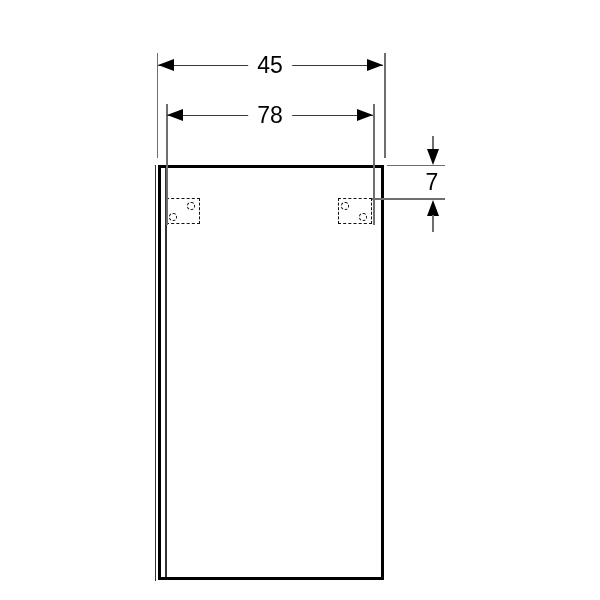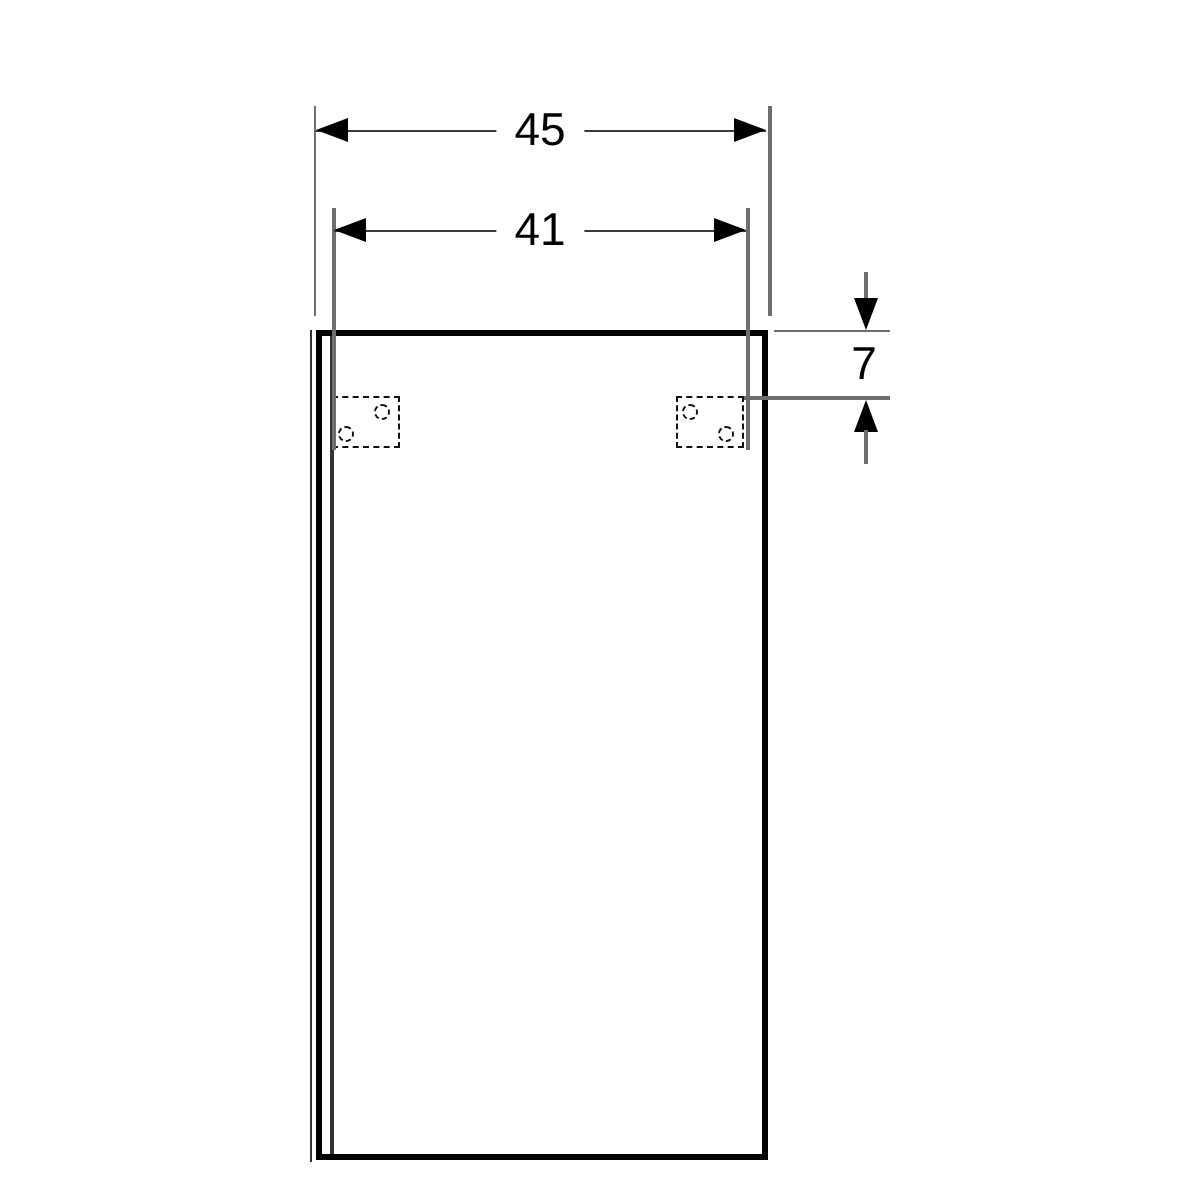--- a/index.html
+++ b/index.html
@@ -98,21 +98,21 @@
   <div class="abs hline dimline" style="left:158px; top:28.5px; width:225px;"></div>
   <div class="abs arrow arrow-left" style="left:158px; top:23px;"></div>
   <div class="abs arrow arrow-right" style="left:367px; top:23px;"></div>
   <div class="abs dim-label" style="left:270px; top:29px;">45</div>
 
   <div class="abs vline" style="left:166px; top:68px; height:120.5px;"></div>
   <div class="abs vline" style="left:373px; top:68px; height:120.5px;"></div>
   <div class="abs hline dimline" style="left:167px; top:78.5px; width:206px;"></div>
   <div class="abs arrow arrow-left" style="left:167px; top:73px;"></div>
   <div class="abs arrow arrow-right" style="left:357px; top:73px;"></div>
-  <div class="abs dim-label" style="left:270px; top:79px;">41</div>
+  <div class="abs dim-label" style="left:270px; top:79px;">78</div>
 
   <div class="abs hline" style="left:387px; top:128.5px; width:58px;"></div>
   <div class="abs hline" style="left:372px; top:162px; width:73px;"></div>
   <div class="abs vline" style="left:432px; top:100px; height:14px;"></div>
   <div class="abs arrow arrow-down" style="left:426.5px; top:113px;"></div>
   <div class="abs arrow arrow-up" style="left:426.5px; top:163.5px;"></div>
   <div class="abs vline" style="left:432px; top:179px; height:17px;"></div>
   <div class="abs dim-label" style="left:432px; top:145.5px; padding:0 4px;">7</div>
 
 </div>

